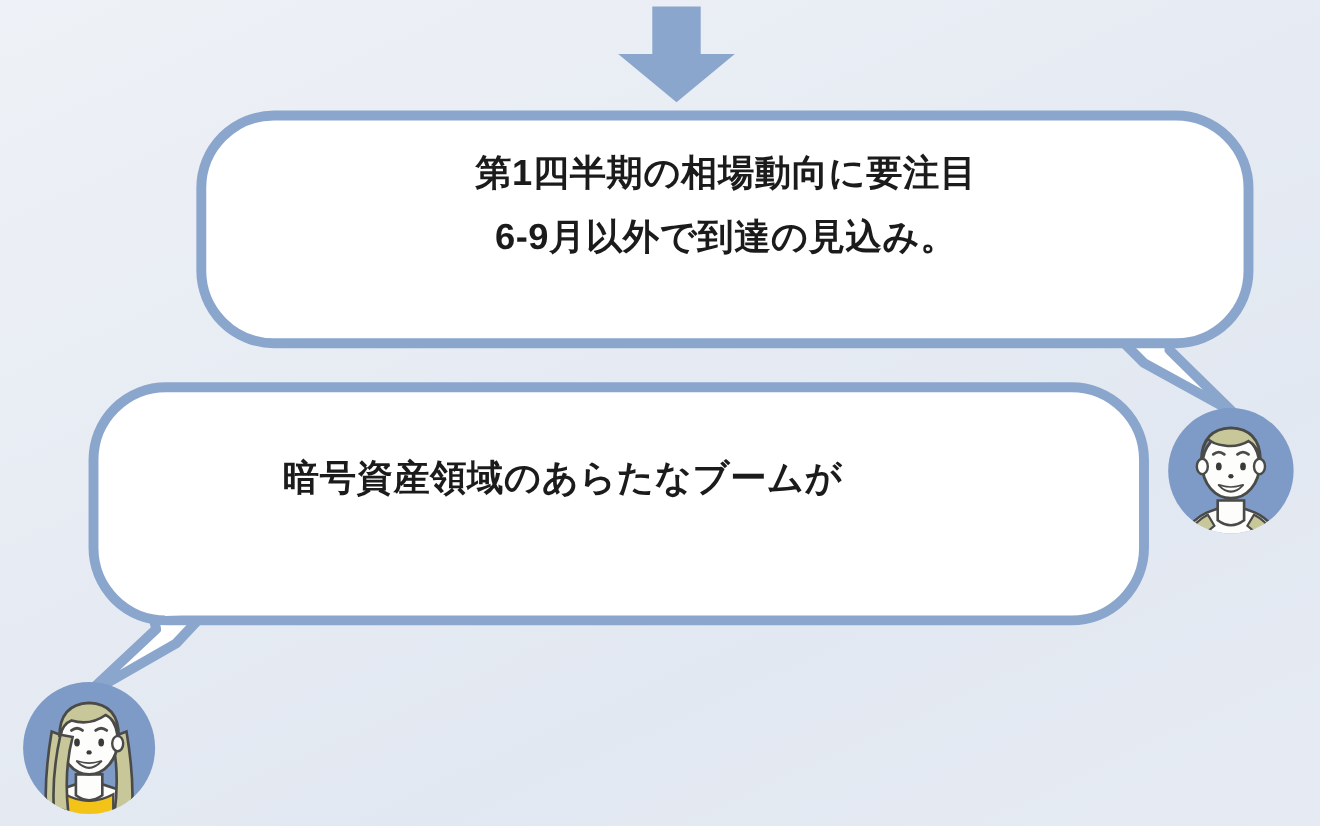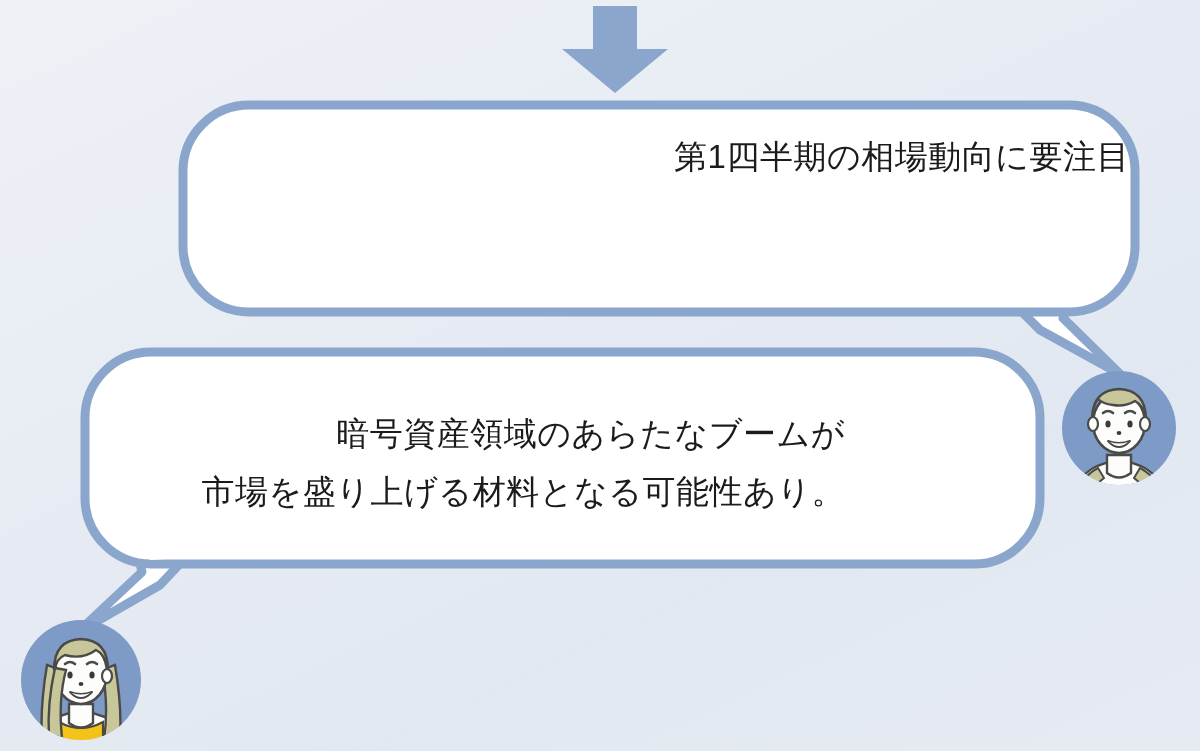--- a/index.html
+++ b/index.html
@@ -21,22 +21,22 @@
   }
   .svg-layer {
     position: absolute;
     left: 0;
     top: 0;
     width: 1200px;
     height: 751px;
   }
   .bubble-text {
     position: absolute;
-    text-align: right;
-    font-weight: 400;
+    text-align: center;
+    font-weight: 700;
     color: #1b1b1b;
     letter-spacing: 0.5px;
     -webkit-font-smoothing: antialiased;
     white-space: nowrap;
   }
   .bubble-text .line {
     display: block;
   }
   #bubble1-text {
     left: 190px;
@@ -44,20 +44,21 @@
     width: 940px;
     font-size: 33px;
     line-height: 58px;
   }
   #bubble2-text {
     left: 90px;
     top: 405px;
     width: 755px;
     font-size: 33px;
     line-height: 58px;
+    padding-left: 44px;
   }
 </style>
 </head>
 <body>
 
 <div id="stage">
 
   <svg class="svg-layer" viewBox="0 0 1200 751" xmlns="http://www.w3.org/2000/svg">
 
     <g>
@@ -151,20 +152,20 @@
         <ellipse cx="81" cy="684" rx="2.4" ry="2" fill="#3a3a38"></ellipse>
 
         <path d="M70,692 q11,12 22,0 q-11,4 -22,0 Z" fill="#4a4a48" stroke="#4a4a48" stroke-width="2" stroke-linejoin="round"></path>
         <path d="M72,693 q9,3 18,0 q-9,8 -18,0 Z" fill="#ffffff"></path>
       </g>
     </g>
   </svg>
 
   <div class="bubble-text" id="bubble1-text">
     <span class="line">第1四半期の相場動向に要注目</span>
+    <span class="line">6-9月以外で到達の見込み。</span>
   </div>
 
   <div class="bubble-text" id="bubble2-text">
     <span class="line">暗号資産領域のあらたなブームが</span>
-    <span class="line">市場を盛り上げる材料となる可能性あり。</span>
   </div>
 
 </div>
 
 </body></html>

